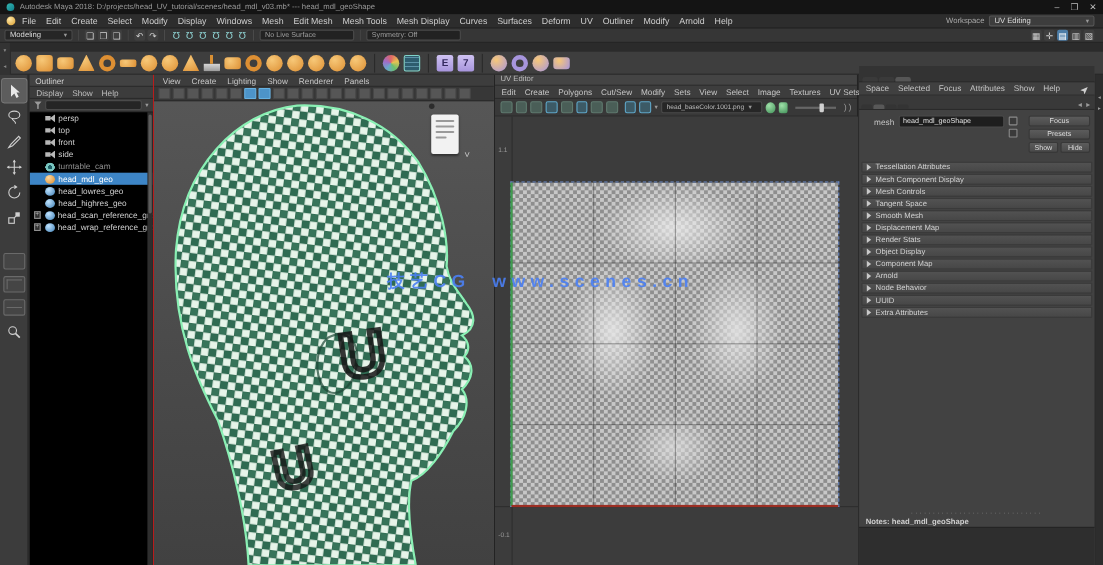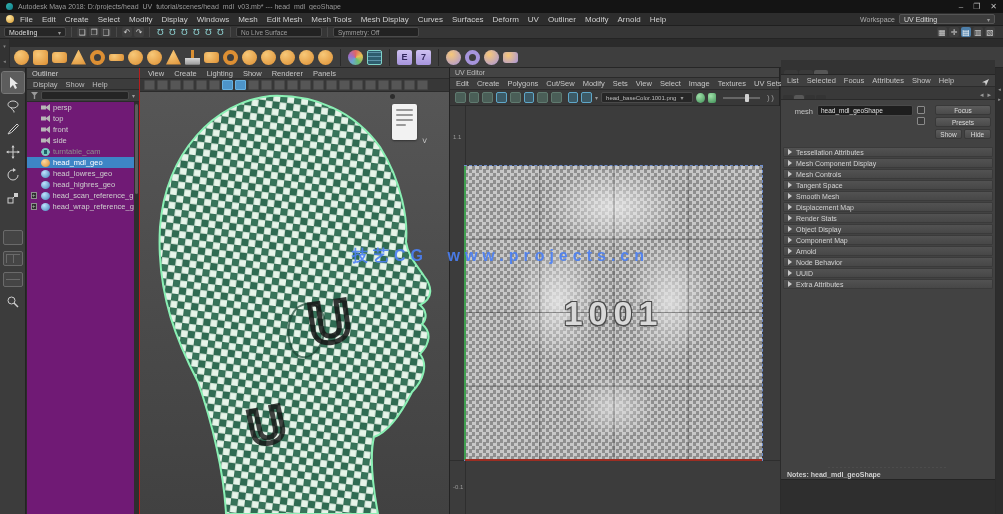--- a/index.html
+++ b/index.html
@@ -80,21 +80,21 @@
     linear-gradient(0deg,transparent 49%,#6a6a6a 49% 51%,transparent 51%),
     linear-gradient(90deg,transparent 49%,#6a6a6a 49% 51%,transparent 51%)}
 
   
   .outliner{position:absolute;left:27px;top:68px;width:113px;height:446px;background:#383838;border-right:1px solid #b91c1c;font-size:7.5px}
   .panel-title{height:11px;display:flex;align-items:center;padding:0 5px;color:#cfcfcf;background:#424242;border-bottom:1px solid #2a2a2a}
   .panel-menus{height:11px;display:flex;align-items:center;gap:8px;padding:0 6px;color:#bdbdbd;background:#3c3c3c;border-bottom:1px solid #2a2a2a}
   .outl-search{height:12px;display:flex;align-items:center;gap:3px;padding:0 4px;background:#3c3c3c;border-bottom:1px solid #2a2a2a}
   .funnel{width:7px;height:7px;background:#9a9a9a;clip-path:polygon(0 0,100% 0,60% 45%,60% 100%,40% 100%,40% 45%)}
   .outl-search input{flex:1;height:9px;background:#252525;border:1px solid #4a4a4a;border-radius:2px;color:#ddd;font-size:7px;min-width:0}
-  .outl-list{position:relative;height:calc(100% - 34px);background:#701a75;overflow:hidden}
+  .outl-list{position:relative;height:calc(100% - 34px);background:#000000;overflow:hidden}
   .outl-row{display:flex;align-items:center;gap:3px;height:11px;padding-left:14px;color:#cfcfcf;white-space:nowrap}
   .outl-row.selected{background:#3d85c6;color:#fff}
   .outl-row.dim{color:#8f8f8f}
   .outl-row .plus{display:none;width:7px;height:7px;border:1px solid #909090;font-size:6px;line-height:5px;text-align:center;color:#bbb;margin-left:-10px;margin-right:1px;background:#2e2e2e}
   .outl-row.expandable .plus{display:block}
   .oic{width:9px;height:8px;flex:none;position:relative}
   .ic-camera{background:#b7b7b7;clip-path:polygon(0 25%,55% 25%,55% 45%,100% 5%,100% 95%,55% 55%,55% 75%,0 75%)}
   .ic-camera-eye{border-radius:50%;background:radial-gradient(circle,#1d5f66 30%,#79c6c0 32% 70%,transparent 72%)}
   .ic-mesh{border-radius:50%;background:radial-gradient(circle at 35% 30%,#ffd9a0,#d98a2b)}
   .ic-mesh-blue{border-radius:50%;background:radial-gradient(circle at 35% 30%,#bfe3ff,#3f7fb5)}
@@ -644,36 +644,35 @@
     <div class="uv-canvas">
       <span class="uv-axisline-v"></span>
       <span class="uv-axisline-h"></span>
       <span class="uv-ruler" style="left:3px;top:28px">1.1</span>
       <span class="uv-ruler" style="left:3px;top:378px">-0.1</span>
       <div class="uv-tile">
         <div class="uv-grid"></div>
         <span class="uv-edge-left"></span>
         <span class="uv-edge-bottom"></span>
         <div class="uv-labels">
-          <span>1001</span>
         </div>
       </div>
     </div>
   </div>
 
   <div class="attred">
     <div class="ae-tabs">
 
     <span class="ae-tab"></span>
         <span class="ae-tab"></span>
         <span class="ae-tab active"></span>
       </div>
     <div class="ae-menus">
 
-    <span>List</span>
+    <span>Space</span>
         <span>Selected</span>
         <span>Focus</span>
         <span>Attributes</span>
         <span>Show</span>
         <span>Help</span>
       </div>
     <span class="pin" style="position:absolute;right:6px;top:19px"></span>
     <div class="ae-nodetabs">
 
     <span class="ae-ntab"></span>
@@ -756,15 +755,15 @@
     <div class="ae-splitter">······························</div>
     <div class="ae-notes-label">Notes: head_mdl_geoShape</div>
     <div class="ae-notes"></div>
   </div>
 
   <div class="edgestrip">
     <span>◂</span>
     <span>▸</span>
   </div>
 
-  <div class="watermark">技艺CG www.projects.cn</div>
+  <div class="watermark">技艺CG www.scenes.cn</div>
 
 </div>
 
 </body></html>

